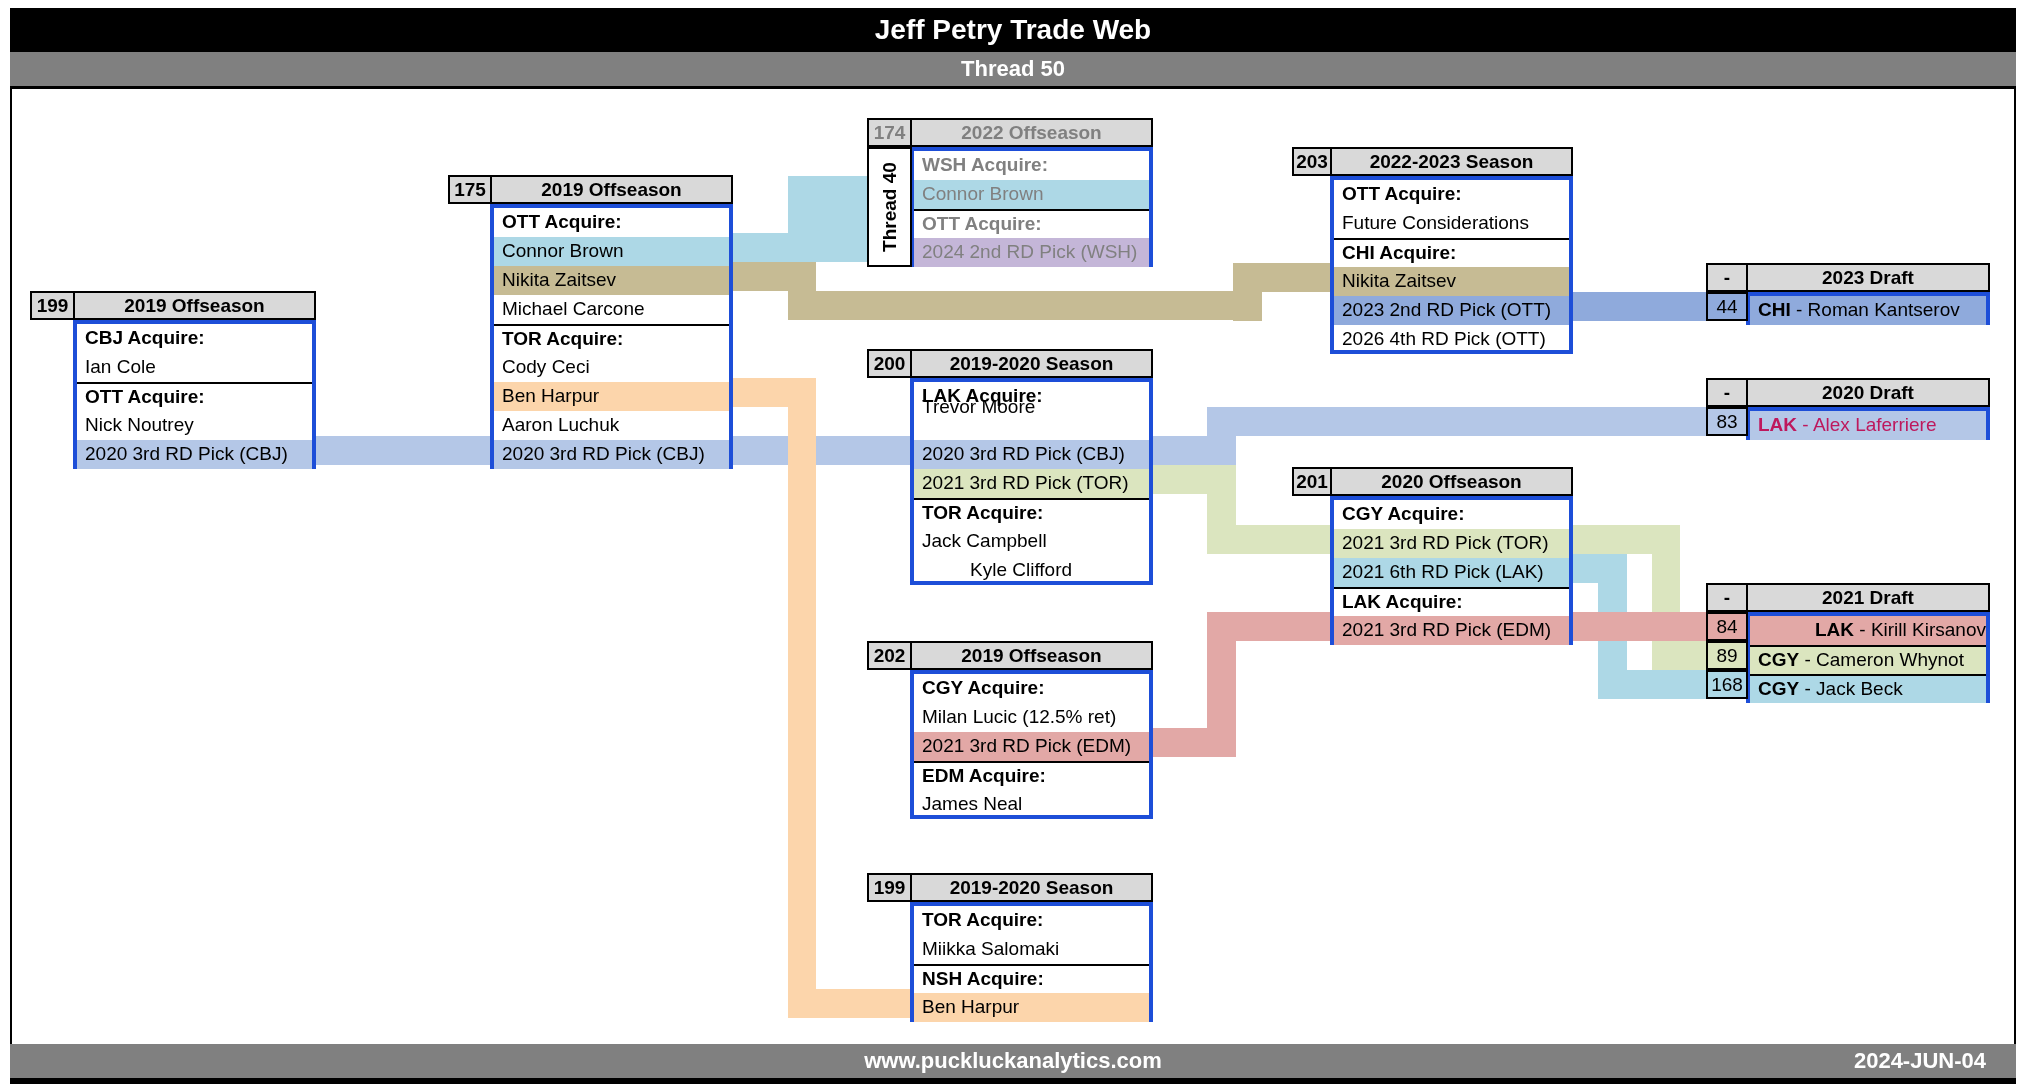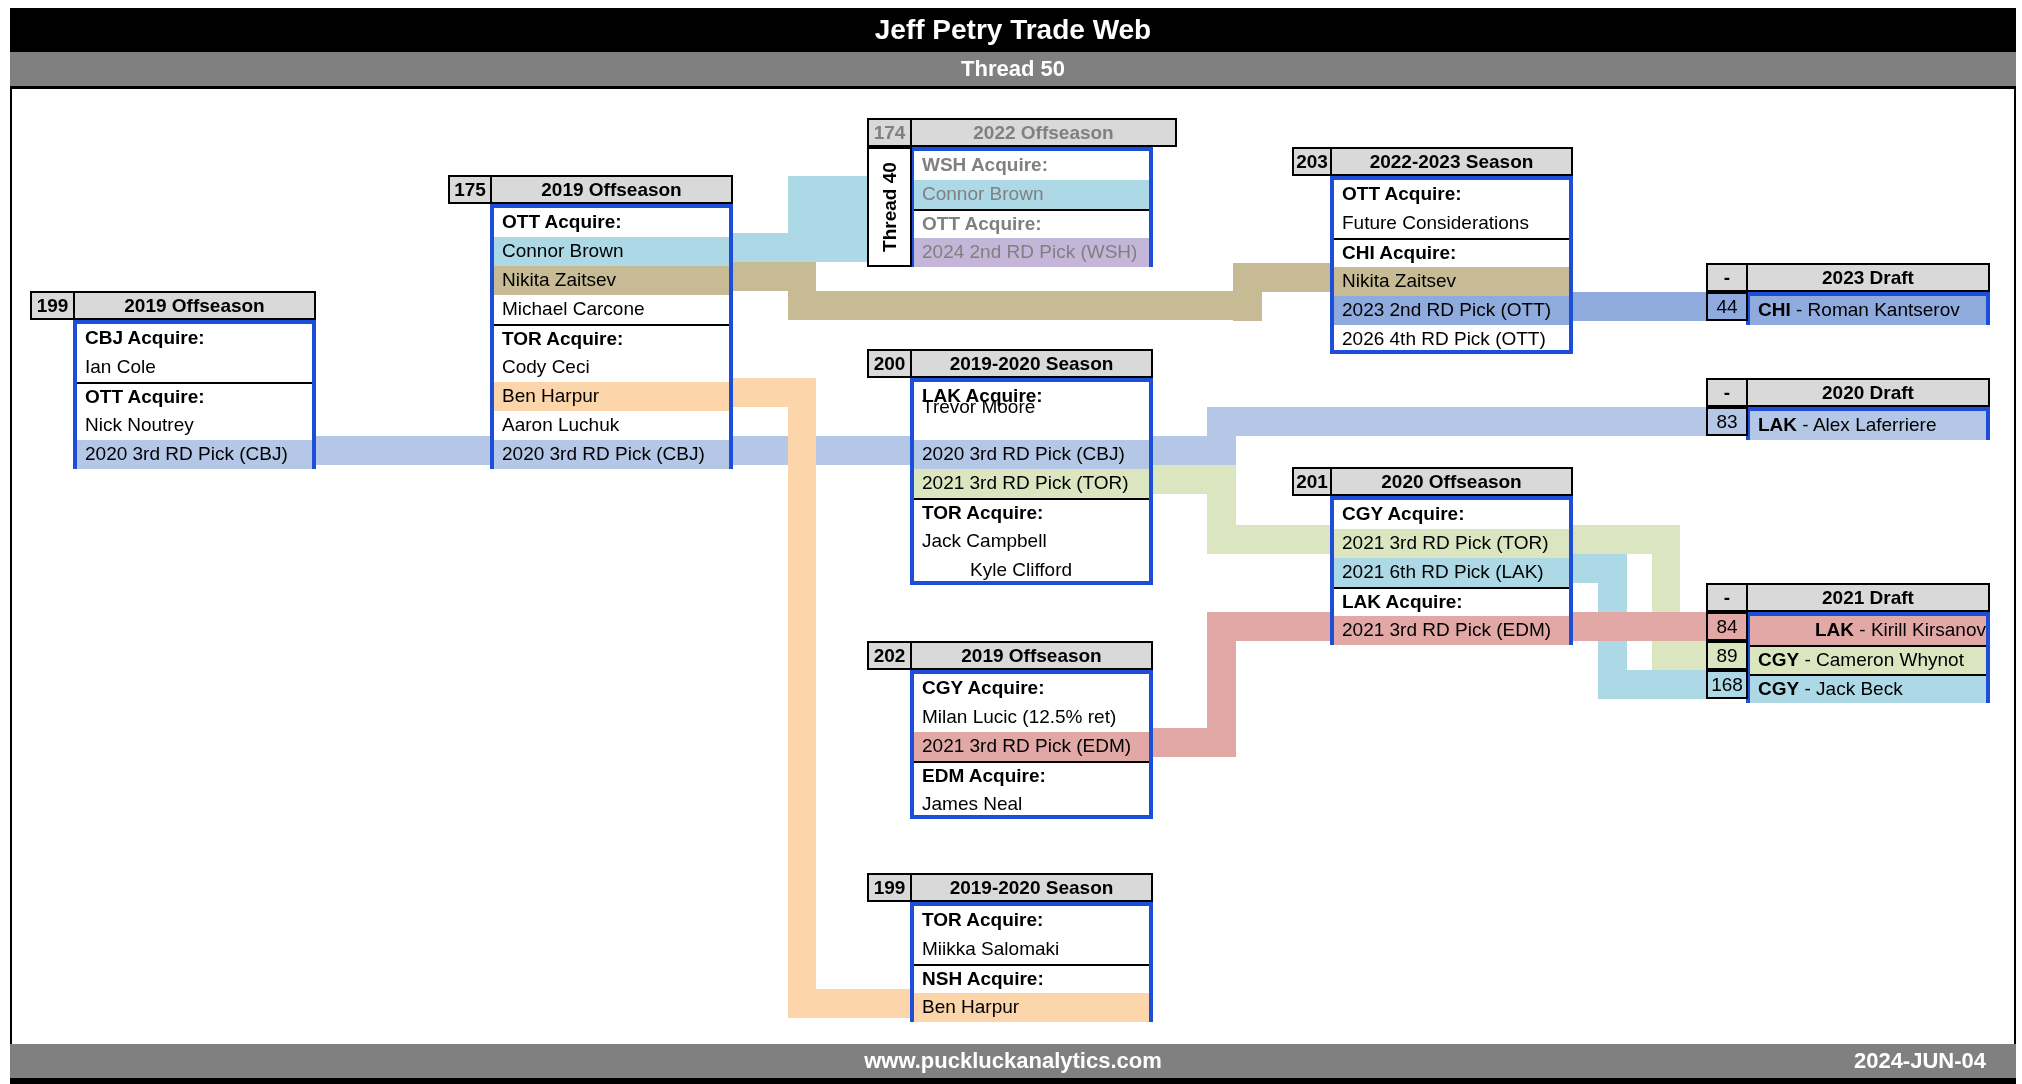--- a/index.html
+++ b/index.html
@@ -87,21 +87,21 @@
       <div class="row" style="top: 29px; color: rgb(0, 0, 0); background: rgb(173, 216, 230);">Connor Brown</div>
       <div class="row" style="top: 58px; color: rgb(0, 0, 0); background: rgb(198, 187, 148);">Nikita Zaitsev</div>
       <div class="row" style="top: 87px; color: rgb(0, 0, 0);">Michael Carcone</div>
       <div class="row sep b" style="top: 116px; color: rgb(0, 0, 0);">TOR Acquire:</div>
       <div class="row" style="top: 145px; color: rgb(0, 0, 0);">Cody Ceci</div>
       <div class="row" style="top: 174px; color: rgb(0, 0, 0); background: rgb(252, 213, 171);">Ben Harpur</div>
       <div class="row" style="top: 203px; color: rgb(0, 0, 0);">Aaron Luchuk</div>
       <div class="row" style="top: 232px; color: rgb(0, 0, 0); background: rgb(180, 199, 231);">2020 3rd RD Pick (CBJ)</div>
     </div>
     <div class="cell" style="left: 867px; top: 118px; width: 45px; color: rgb(128, 128, 128);">174</div>
-    <div class="cell" style="left: 910px; top: 118px; width: 267px; color: rgb(128, 128, 128);">2022 Offseason</div>
+    <div class="cell" style="left: 910px; top: 118px; width: 243px; color: rgb(128, 128, 128);">2022 Offseason</div>
     <div class="bbody" style="left: 910px; top: 147px; width: 243px; height: 120px;">
       <div class="row b" style="top: 0px; color: rgb(128, 128, 128);">WSH Acquire:</div>
       <div class="row" style="top: 29px; color: rgb(128, 128, 128); background: rgb(173, 216, 230);">Connor Brown</div>
       <div class="row sep b" style="top: 58px; color: rgb(128, 128, 128);">OTT Acquire:</div>
       <div class="row" style="top: 87px; color: rgb(128, 128, 128); background: rgb(196, 182, 216);">2024 2nd RD Pick (WSH)</div>
     </div>
     <div class="side" style="left: 867px; top: 147px; width: 45px; height: 120px;">
       <span>Thread 40</span>
     </div>
     <div class="cell" style="left: 1292px; top: 147px; width: 40px; color: rgb(0, 0, 0);">203</div>
@@ -153,21 +153,21 @@
     </div>
     <div class="cell" style="left: 1706px; top: 263px; width: 42px; color: rgb(0, 0, 0);">-</div>
     <div class="cell" style="left: 1746px; top: 263px; width: 244px; color: rgb(0, 0, 0);">2023 Draft</div>
     <div class="bbody" style="left: 1746px; top: 292px; width: 244px; height: 33px;">
       <div class="row" style="top: 0px; color: rgb(0, 0, 0); background: rgb(143, 170, 220);"><span class="b">CHI</span> - Roman Kantserov</div>
     </div>
     <div class="cell rnum" style="left: 1706px; top: 292px; width: 42px; background: rgb(143, 170, 220);">44</div>
     <div class="cell" style="left: 1706px; top: 378px; width: 42px; color: rgb(0, 0, 0);">-</div>
     <div class="cell" style="left: 1746px; top: 378px; width: 244px; color: rgb(0, 0, 0);">2020 Draft</div>
     <div class="bbody" style="left: 1746px; top: 407px; width: 244px; height: 33px;">
-      <div class="row" style="top: 0px; color: #000000; background: rgb(180, 199, 231);"><span class="b">LAK</span> - Alex Laferriere</div>
+      <div class="row" style="top: 0px; color: #be185d; background: rgb(180, 199, 231);"><span class="b">LAK</span> - Alex Laferriere</div>
     </div>
     <div class="cell rnum" style="left: 1706px; top: 407px; width: 42px; background: rgb(180, 199, 231);">83</div>
     <div class="cell" style="left: 1706px; top: 583px; width: 42px; color: rgb(0, 0, 0);">-</div>
     <div class="cell" style="left: 1746px; top: 583px; width: 244px; color: rgb(0, 0, 0);">2021 Draft</div>
     <div class="bbody" style="left: 1746px; top: 612px; width: 244px; height: 91px;">
       <div class="row" style="top: 0px; color: rgb(0, 0, 0); background: rgb(226, 168, 166); text-align: right;"><span class="b">LAK</span> - Kirill Kirsanov</div>
       <div class="row sep" style="top: 29px; color: rgb(0, 0, 0); background: rgb(219, 229, 191);"><span class="b">CGY</span> - Cameron Whynot</div>
       <div class="row sep" style="top: 58px; color: rgb(0, 0, 0); background: rgb(173, 216, 230);"><span class="b">CGY</span> - Jack Beck</div>
     </div>
     <div class="cell rnum" style="left: 1706px; top: 612px; width: 42px; background: rgb(226, 168, 166);">84</div>

